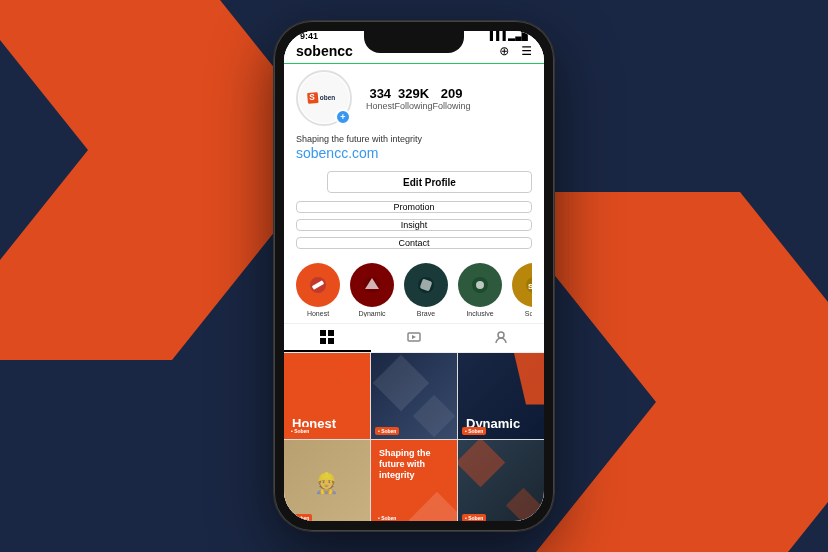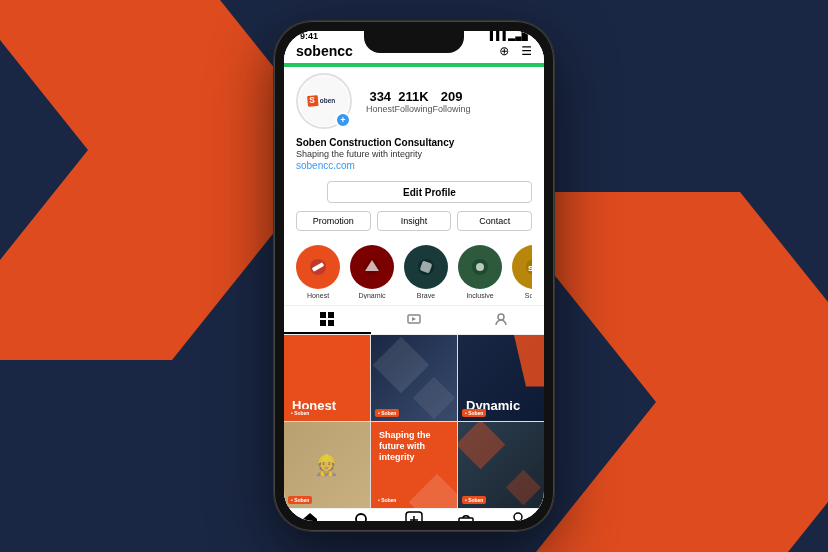--- a/index.html
+++ b/index.html
@@ -106,21 +106,21 @@
       padding: 0 16px;
       font-size: 9px;
       font-weight: 600;
       gap: 24px;
     }
 
     
     .ig-header {
       background: #fff;
       padding: 2px 12px 4px;
-      border-bottom: 4px solid #22c55e;
+      border-bottom: 1px solid #22c55e;
     }
 
     .ig-username-row {
       display: flex;
       align-items: center;
       justify-content: space-between;
     }
 
     .ig-username {
       font-size: 14px;
@@ -218,21 +218,21 @@
       margin-bottom: 1px;
     }
 
     .profile-bio {
       font-size: 9px;
       color: #333;
       margin-bottom: 1px;
     }
 
     .profile-link {
-      font-size: 10px;
+      font-size: 14px;
       color: #3897f0;
       margin-bottom: 10px;
     }
 
     
     .profile-actions {
       margin-bottom: 8px;
       padding-left: 31px;
     }
 
@@ -249,20 +249,21 @@
       display: flex;
       align-items: center;
       justify-content: center;
     }
 
     
     .profile-tabs {
       display: flex;
       gap: 6px;
       margin-bottom: 0;
+      flex-direction: column;
     }
 
     .tab-btn {
       flex: 1;
       height: 20px;
       background: #fff;
       border: 1px solid #ccc;
       border-radius: 4px;
       font-size: 9px;
       font-weight: 500;
@@ -502,31 +503,30 @@
               </div>
               <div class="avatar-plus">+</div>
             </div>
 
             <div class="stats-container">
               <div class="stat-item">
                 <span class="stat-number">334</span>
                 <span class="stat-label">Honest</span>
               </div>
               <div class="stat-item">
-                <span class="stat-number">211K</span>
+                <span class="stat-number">329K</span>
                 <span class="stat-label">Following</span>
               </div>
               <div class="stat-item">
                 <span class="stat-number">209</span>
                 <span class="stat-label">Following</span>
               </div>
             </div>
           </div>
 
-          <p class="profile-name">Soben Construction Consultancy</p>
           <p class="profile-bio">Shaping the future with integrity</p>
           <p class="profile-link">sobencc.com</p>
 
           <div class="profile-actions">
             <button class="edit-profile-btn">Edit Profile</button>
           </div>
 
           <div class="profile-tabs">
             <button class="tab-btn">Promotion</button>
             <button class="tab-btn">Insight</button>

